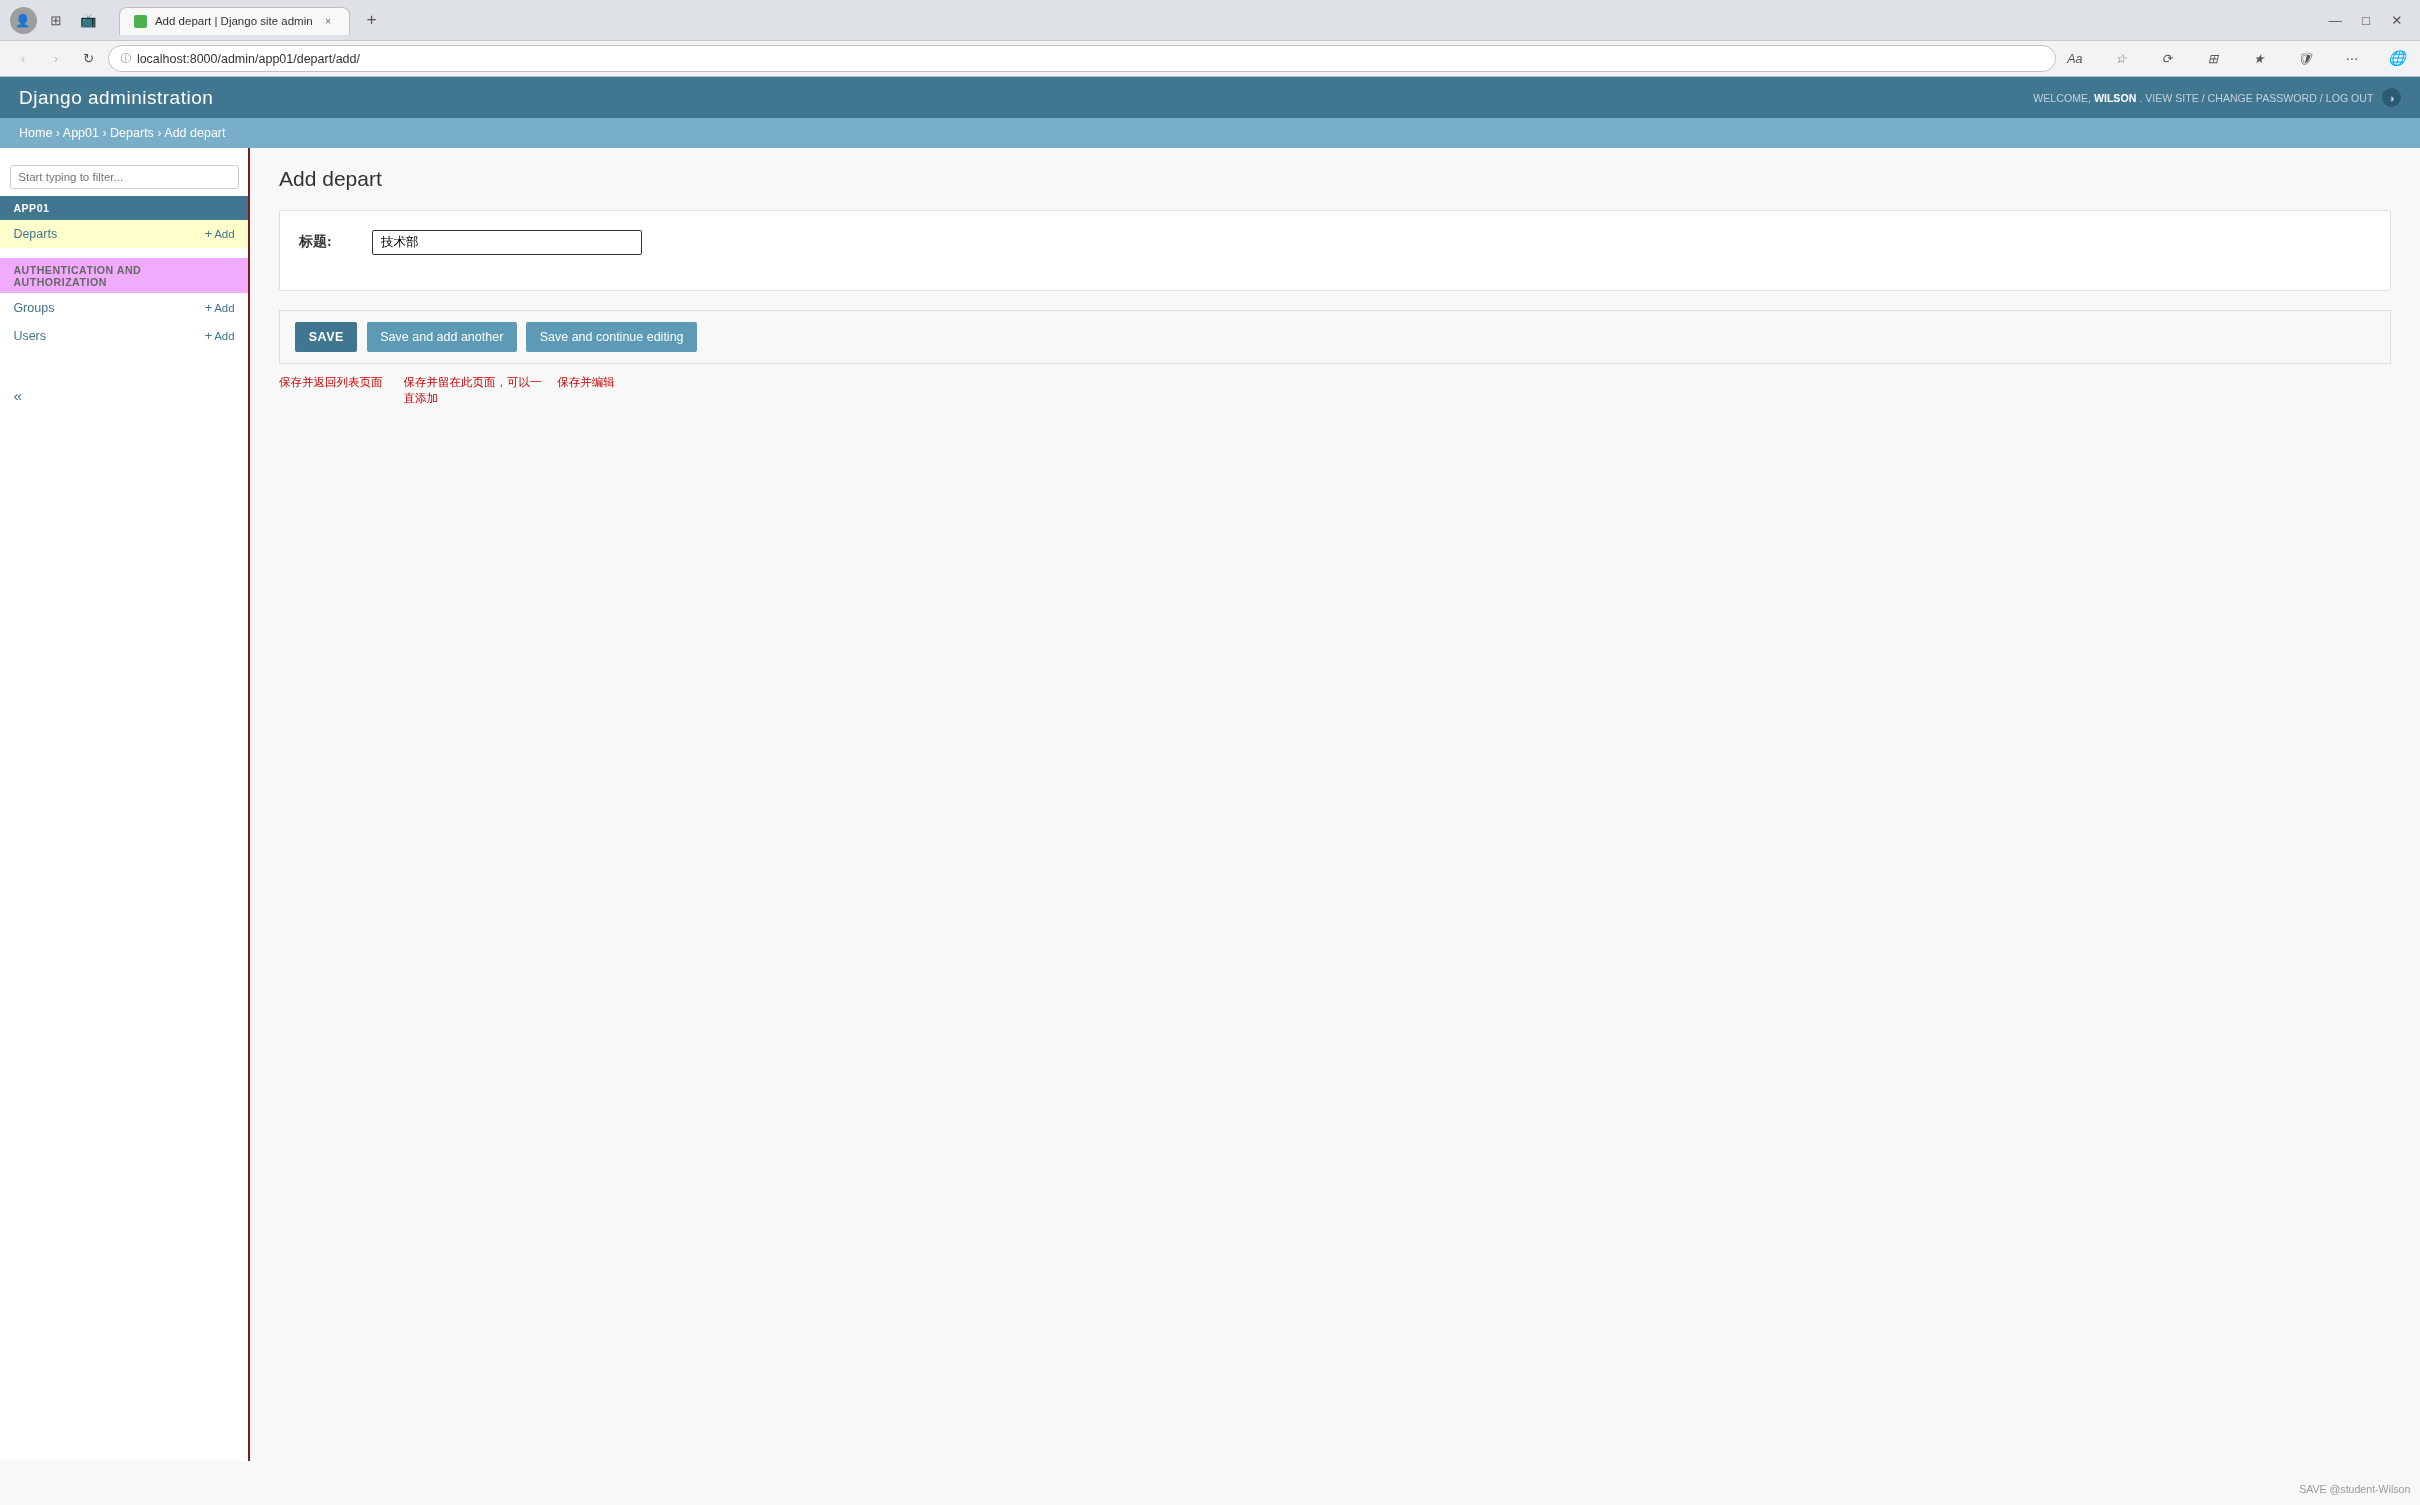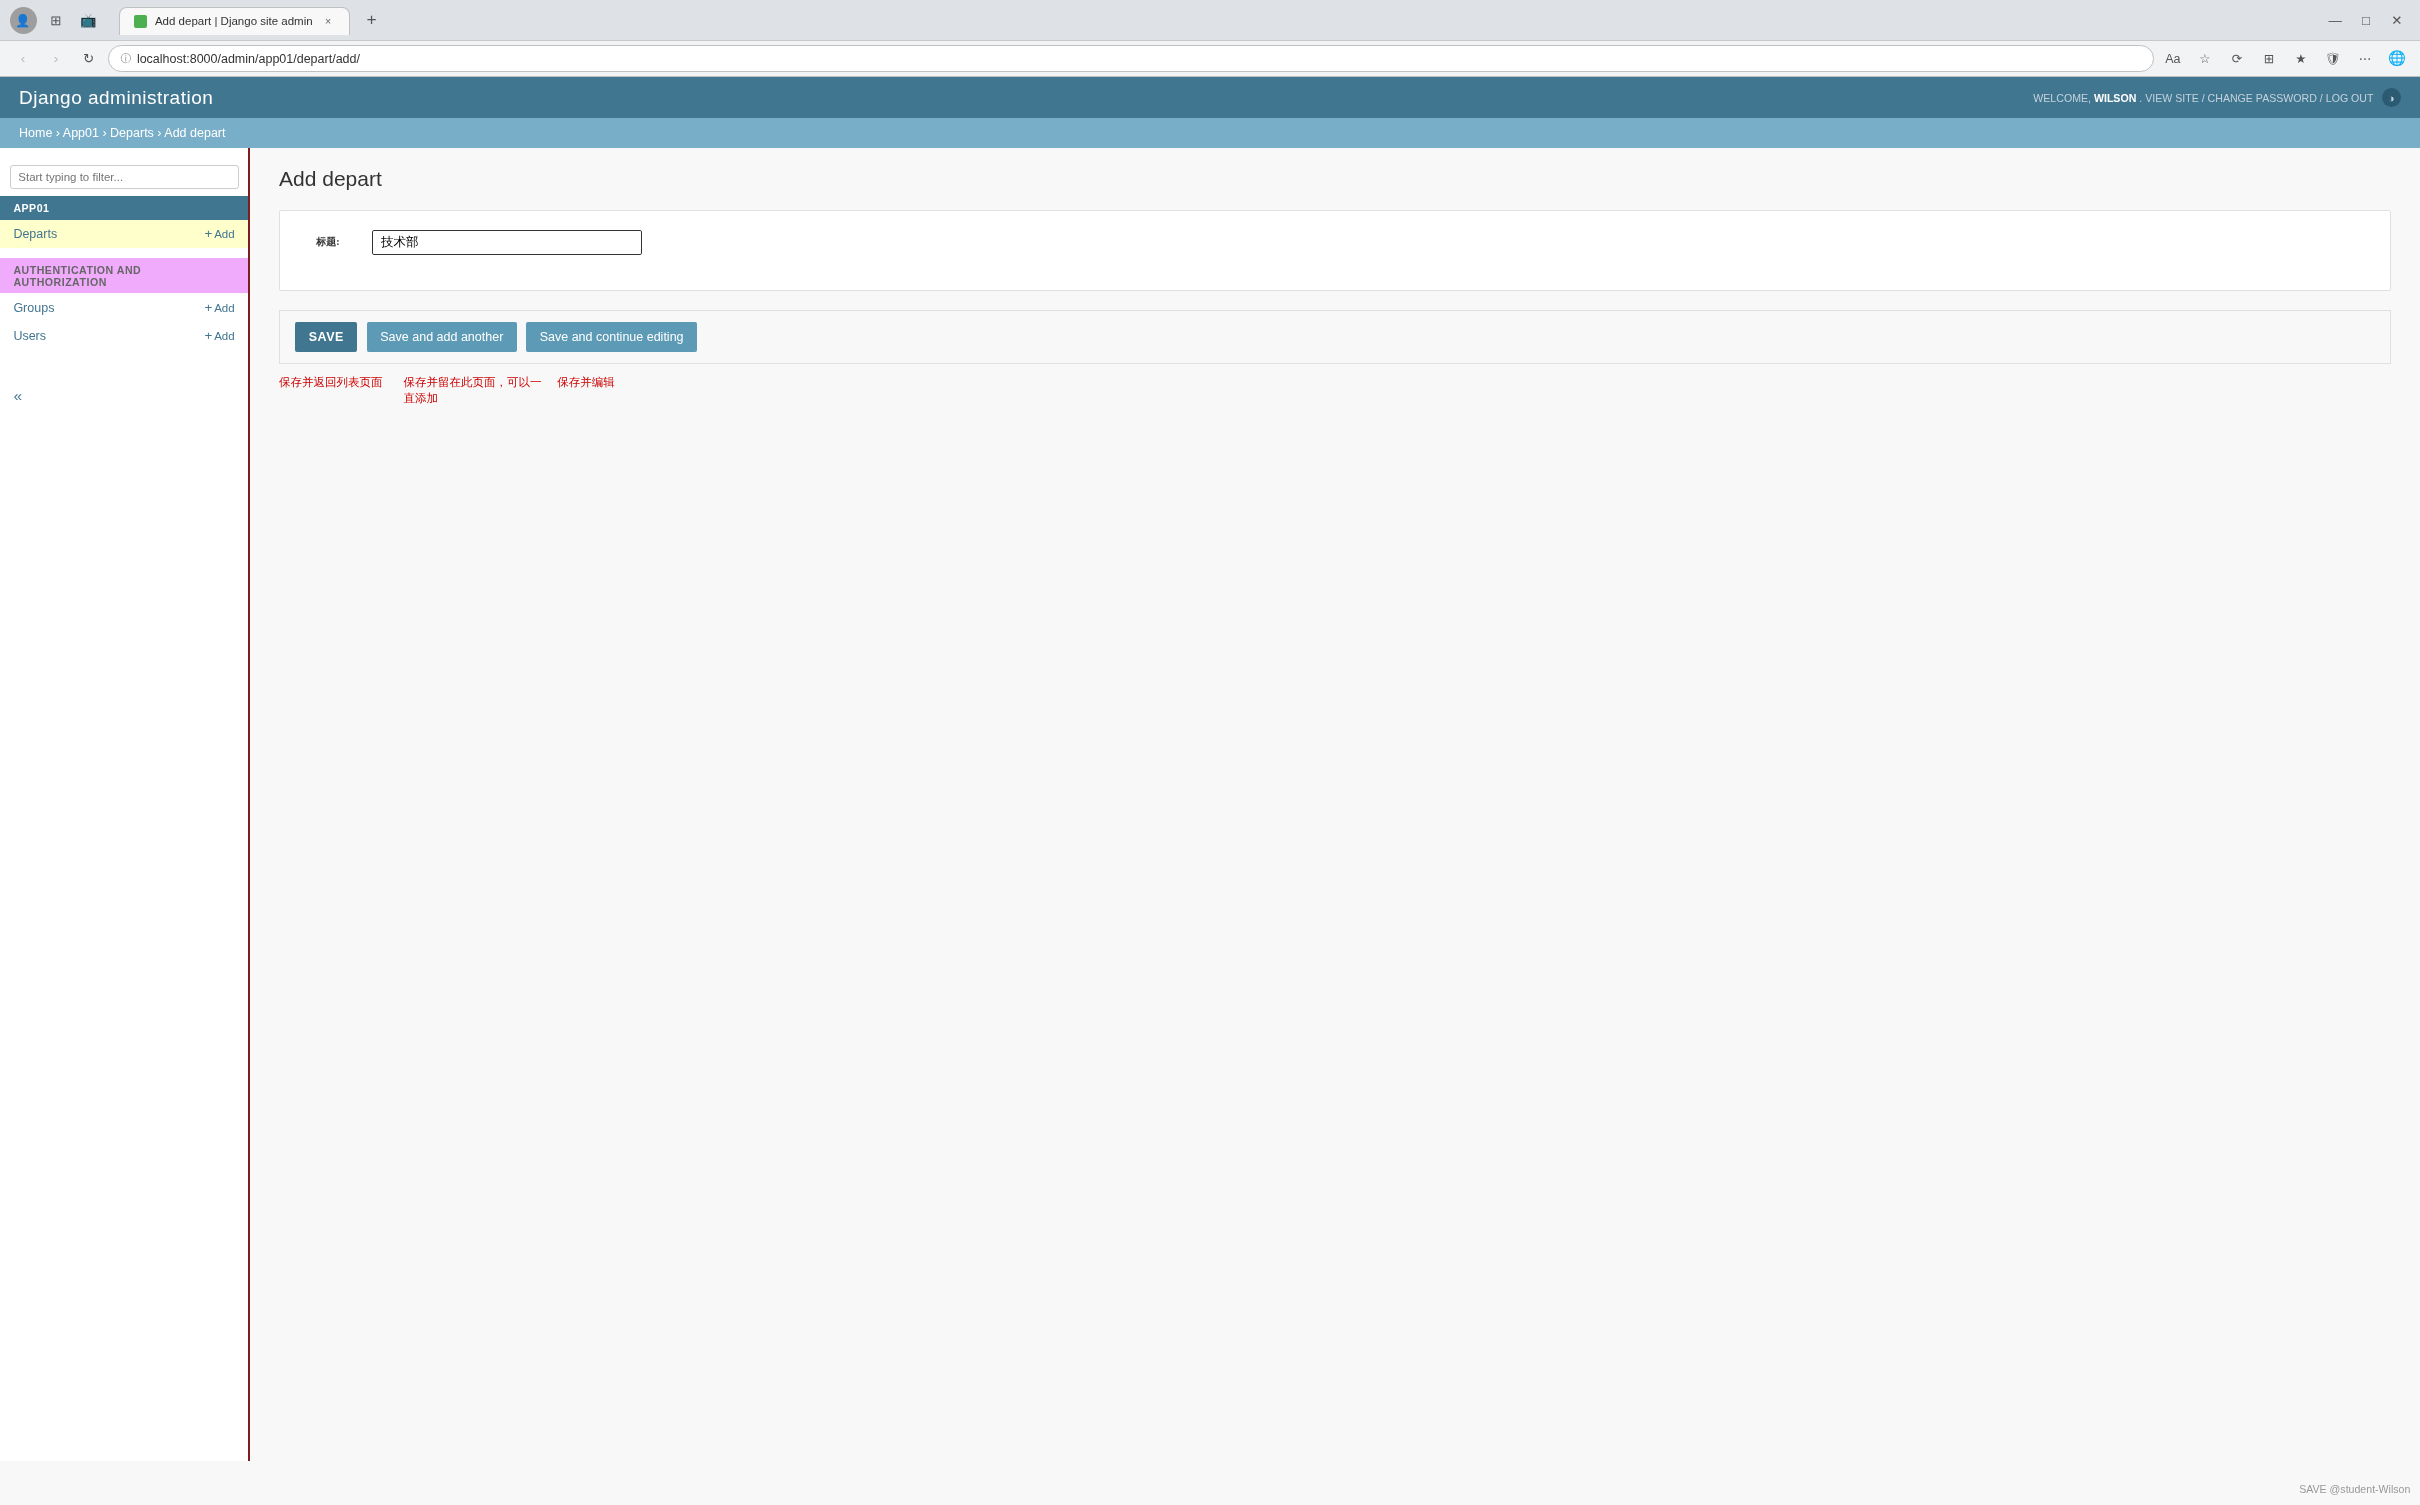--- a/index.html
+++ b/index.html
@@ -104,21 +104,22 @@
       font-size: 12.5px;
       background: white;
       display: flex;
       align-items: center;
       gap: 5.8px;
       color: #333;
     }
     .address-icon { color: #888; font-size: 10.6px; }
     .toolbar-icons {
       display: flex;
-      gap: 5px;
+      gap: 19px;
+      font-style: italic;
     }
     .toolbar-icon-btn {
       width: 27px;
       height: 27px;
       display: flex;
       align-items: center;
       justify-content: center;
       border-radius: 50%;
       cursor: pointer;
       color: #555;
@@ -260,25 +261,25 @@
       padding: 19px;
       margin-bottom: 19px;
     }
     .form-row {
       display: flex;
       align-items: center;
       margin-bottom: 15.4px;
       gap: 15.4px;
     }
     .form-label {
-      font-size: 10px;
+      font-size: 14px;
       font-weight: bold;
       color: #333;
       min-width: 58px;
-      text-align: center;
+      text-align: left;
       font-family: Liberation Serif, serif;
     }
     .form-input {
       border: 1px solid #333;
       border-radius: 1.9px;
       padding: 4.8px 7.7px;
       font-size: 12.5px;
       width: 270px;
     }
 

